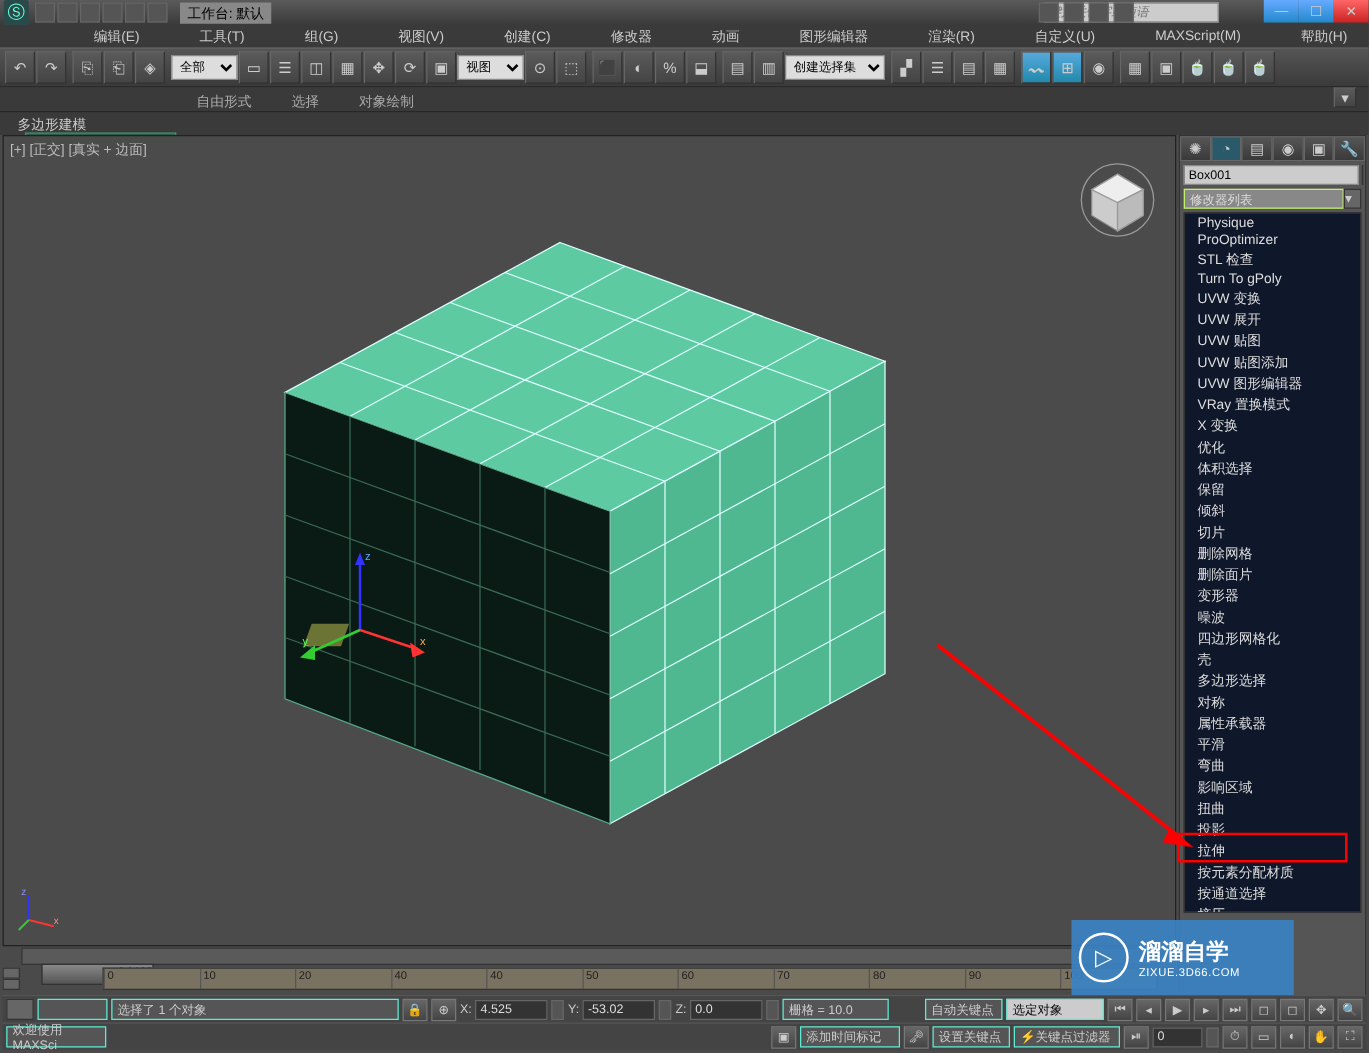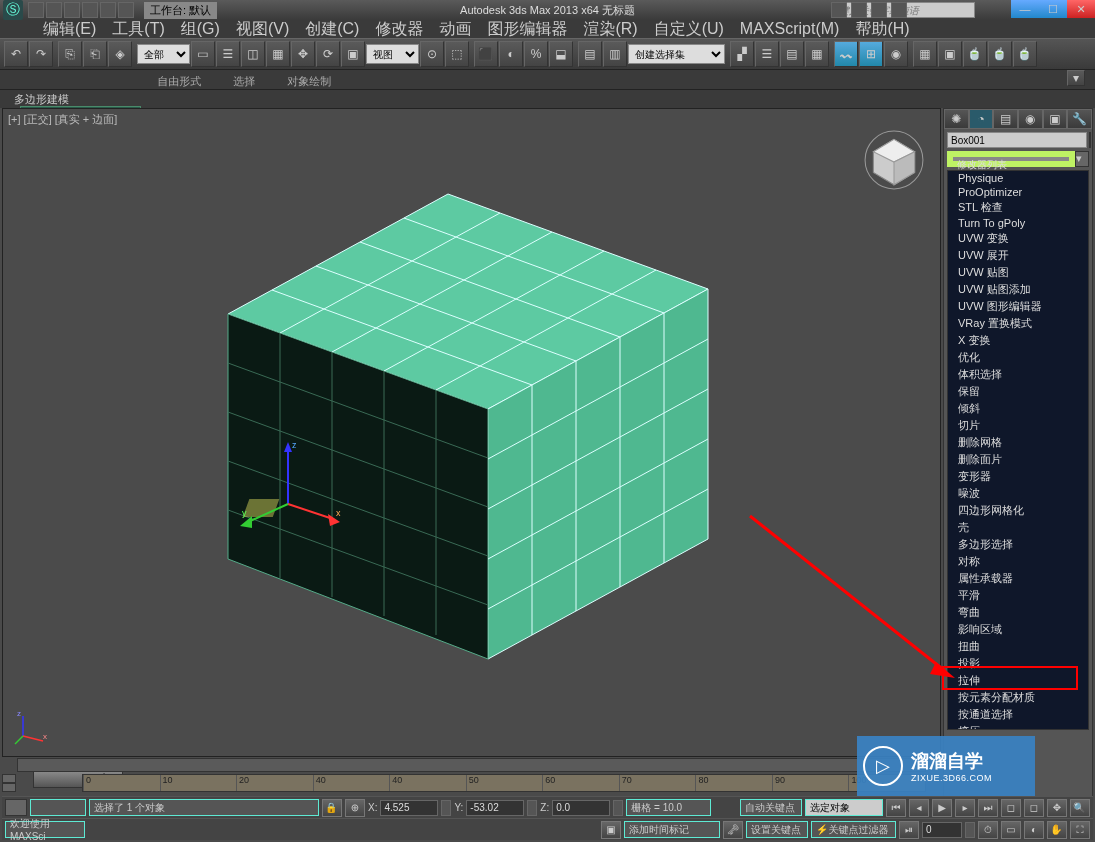--- a/index.html
+++ b/index.html
@@ -15,28 +15,28 @@
 .title-search { position: absolute; right: 120px; width: 140px; height: 16px; background: #ccc; border: 1px solid #888; font-style: italic; color: #666; padding: 0 3px; font-size: 10px; }
 .title-icons { position: absolute; right: 95px; display: flex; gap: 2px; }
 .win-controls { position: absolute; right: 0; top: 0; display: flex; }
 .win-btn { width: 28px; height: 18px; display: flex; align-items: center; justify-content: center; font-size: 11px; }
 .win-min { background: linear-gradient(#6af,#28c); }
 .win-max { background: linear-gradient(#6af,#28c); }
 .win-close { background: linear-gradient(#f66,#c22); }
 
 
 .menu-bar { height: 18px; background: #3a3a3a; display: flex; align-items: center; padding-left: 35px; gap: 0; }
-.menu-item { padding: 2px 8px; color: #ccc; font-size: 16px; }
+.menu-item { padding: 2px 8px; color: #ccc; font-size: 11px; margin-left: 32px; }
 
 
 .main-toolbar { height: 32px; background: linear-gradient(#555,#3a3a3a); border-top: 1px solid #666; border-bottom: 1px solid #222; display: flex; align-items: center; padding: 0 4px; gap: 1px; }
 .tb-btn { width: 24px; height: 26px; background: linear-gradient(#5a5a5a,#444); border: 1px solid #666; border-right-color: #333; border-bottom-color: #333; display: flex; align-items: center; justify-content: center; font-size: 12px; }
 .tb-sep { width: 3px; }
 .tb-sel { width: 53px; height: 20px; background: #ddd; border: 1px solid #888; color: #000; font-size: 10px; padding: 0 2px; }
-.tb-sel-wide { width: 97px; }
+.tb-sel-wide { width: 80px; }
 
 
 .ribbon-tabs { height: 20px; background: #3a3a3a; display: flex; align-items: stretch; padding-left: 20px; border-bottom: 1px solid #222; }
 .ribbon-tab { padding: 3px 15px; color: #aaa; font-size: 11px; border: 1px solid transparent; }
 .ribbon-tab.active { background: #2a5a4a; color: #fff; border: 1px solid #4a8a6a; border-bottom: none; margin-top: 36px; }
 .ribbon-tab-bar { display: flex; margin-left: auto; margin-right: 10px; gap: 2px; }
 
 
 .sub-ribbon { height: 18px; background: #3a3a3a; padding-left: 8px; font-size: 11px; display: flex; align-items: center; }
 .sub-ribbon-tab { padding: 2px 6px; color: #ccc; }
@@ -58,21 +58,21 @@
 .cmd-panel { position: absolute; top: 108px; right: 2px; width: 150px; bottom: 2px; background: #555; border: 1px solid #333; }
 .cmd-tabs { height: 20px; display: flex; background: #444; }
 .cmd-tab { flex: 1; height: 20px; border: 1px solid #666; background: linear-gradient(#555,#3a3a3a); display: flex; align-items: center; justify-content: center; font-size: 12px; }
 .cmd-tab.active { background: #2a5a6a; }
 
 .obj-name { display: flex; margin: 3px; }
 .obj-name input { flex: 1; height: 16px; background: #ccc; border: 1px solid #888; font-size: 10px; padding: 0 3px; color: #000; }
 .obj-color { width: 14px; height: 16px; background: #3fd99f; border: 1px solid #333; margin-left: 2px; }
 
 .mod-select { margin: 3px; display: flex; }
-.mod-select-box { flex: 1; height: 16px; background: #888; border: 6px solid #bef264; }
+.mod-select-box { flex: 1; height: 16px; background: #888; border: 1px solid #bef264; }
 .mod-select-btn { width: 14px; height: 16px; background: #666; border: 1px solid #333; }
 
 .mod-list { position: relative; margin: 0 3px; height: 560px; overflow: hidden; background: #0f172a; border: 1px solid #333; }
 .mod-list-inner { overflow-y: auto; height: 100%; }
 .mod-list-inner::-webkit-scrollbar { width: 12px; }
 .mod-list-inner::-webkit-scrollbar-track { background: #444; }
 .mod-list-inner::-webkit-scrollbar-thumb { background: #888; border: 1px solid #555; }
 .mod-item { padding: 1px 10px; font-size: 11px; color: #ddd; white-space: nowrap; }
 
 
@@ -115,21 +115,20 @@
   <div class="app-icon">Ⓢ</div>
   <div class="qat">
     <div class="qat-btn"></div>
     <div class="qat-btn"></div>
     <div class="qat-btn"></div>
     <div class="qat-btn"></div>
     <div class="qat-btn"></div>
     <div class="qat-btn"></div>
   </div>
   <div class="workspace">工作台: 默认</div>
-  <div class="title-text">Autodesk 3ds Max  2013 x64     无标题</div>
   <input class="title-search" placeholder="键入关键字或短语" style="">
   <div class="title-icons" style="right:188px;">
     <div class="title-mini"></div>
     <div class="title-mini"></div>
     <div class="title-mini"></div>
     <div class="title-mini"></div>
   </div>
   <div class="win-controls">
     <div class="win-btn win-min">—</div>
     <div class="win-btn win-max">☐</div>
@@ -407,21 +406,21 @@
     <div class="transport-btn">⏭</div>
     <div class="transport-btn">◻</div>
     <div class="transport-btn">◻</div>
     <div class="transport-btn">✥</div>
     <div class="transport-btn">🔍</div>
   </div>
   <div class="status-row">
     <div class="status-cell" style="width:80px;">欢迎使用 MAXSci</div>
     <div style="flex:1"></div>
     <div class="transport-btn">▣</div>
-    <div class="status-cell" style="width:96px;text-align:center;">添加时间标记</div>
+    <div class="status-cell" style="width:80px;text-align:center;">添加时间标记</div>
     <div class="transport-btn">🗝</div>
     <div class="status-cell" style="width:62px;">设置关键点</div>
     <div class="status-cell" style="width:85px;">
         <span style="color:#f33;">⚡</span>
         <span>关键点过滤器</span>
       </div>
     <div class="transport-btn">⏯</div>
     <input class="coord-input" style="width: 40px;" value="0">
       <div class="coord-spin"></div>
     <div class="transport-btn">⏱</div>

